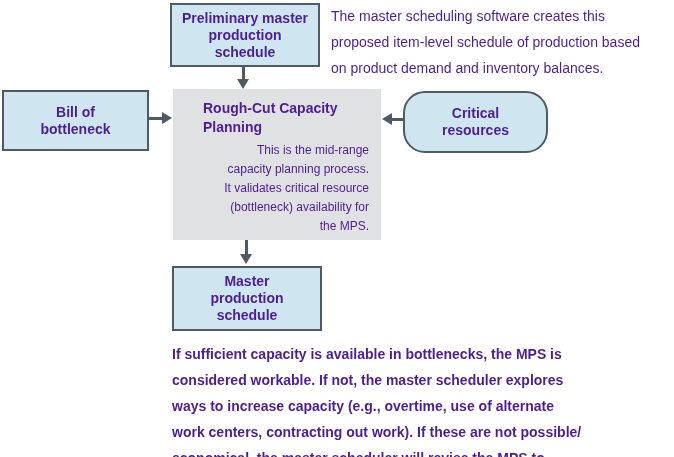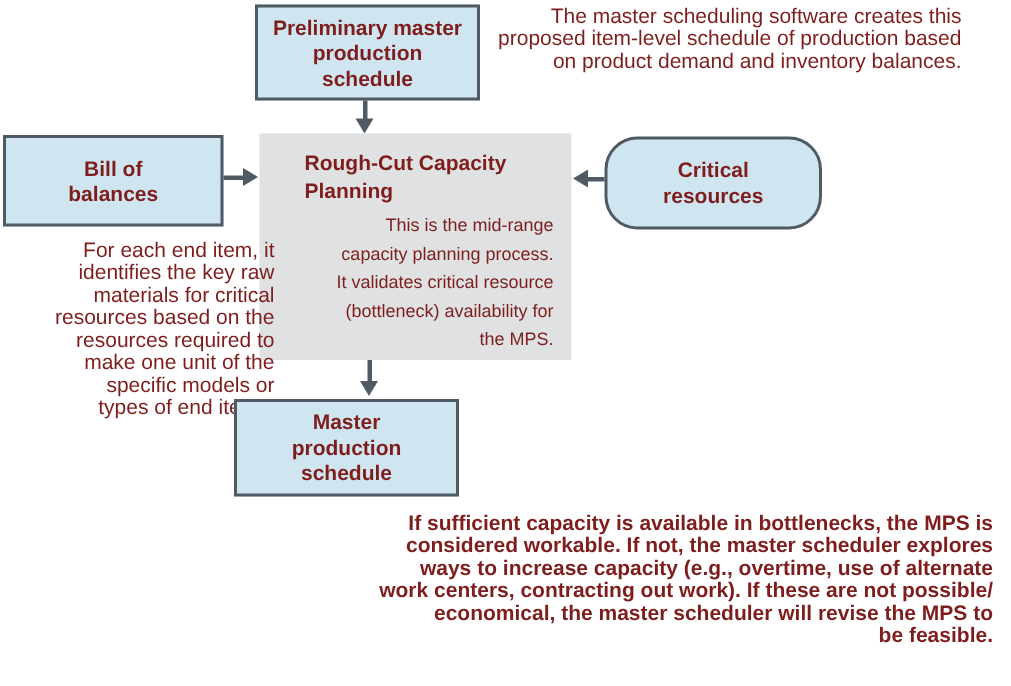--- a/index.html
+++ b/index.html
@@ -2,21 +2,21 @@
 <html><head>
 <meta charset="utf-8">
 <style>
   html, body { margin: 0; padding: 0; background: #ffffff; }
   .canvas {
     position: relative;
     width: 674px;
     height: 457px;
     background: #ffffff;
     font-family: "Liberation Sans", "DejaVu Sans", sans-serif;
-    color: #7f1d1d;
+    color: #4c1d95;
     overflow: hidden;
   }
   .bluebox {
     position: absolute;
     box-sizing: border-box;
     background: #cfe6f1;
     border: 2px solid #4f5a64;
     display: flex;
     align-items: center;
     justify-content: center;
@@ -43,23 +43,22 @@
   .process-body {
     font-size: 12px;
     line-height: 19px;
     white-space: pre-line;
     margin-top: 4px;
     text-align: right;
   }
   .note {
     position: absolute;
     font-size: 14px;
-    line-height: 15px;
+    line-height: 26px;
     white-space: pre-line;
-    text-align: right;
   }
   .arrow-line {
     position: absolute;
     background: #4f5a64;
   }
   .arrow-head {
     position: absolute;
     width: 0;
     height: 0;
   }
@@ -94,21 +93,21 @@
 proposed item-level schedule of production based
 on product demand and inventory balances.</div>
 
   <div>
     <div class="arrow-line" style="left:242px; top:67px; width:3px; height:13px;"></div>
     <div class="arrow-head down" style="left:237px; top:79px;"></div>
   </div>
 
   <div class="bluebox" style="left:2px; top:90px; width:147px; height:61px;">
     <span class="box-label">Bill of
-balances</span>
+bottleneck</span>
   </div>
 
   <div>
     <div class="arrow-line" style="left:149px; top:117px; width:14px; height:3px;"></div>
     <div class="arrow-head right" style="left:162px; top:112px;"></div>
   </div>
 
   <div class="processbox" style="left:173px; top:89px; width:208px; height:151px;padding-left:30px;">
     <div class="process-title">Rough-Cut Capacity
 Planning</div>
@@ -122,36 +121,28 @@
   <div class="bluebox" style="left:403px; top:91px; width:145px; height:62px;border-radius:22px;">
     <span class="box-label">Critical
 resources</span>
   </div>
 
   <div>
     <div class="arrow-line" style="left:391px; top:118px; width:12px; height:3px;"></div>
     <div class="arrow-head left" style="left:382px; top:113px;"></div>
   </div>
 
-  <div class="note" style="left:3px; top:159px; width:180px;">For each end item, it
-identifies the key raw
-materials for critical
-resources based on the
-resources required to
-make one unit of the
-specific models or
-types of end items.</div>
 
 
   <div>
     <div class="arrow-line" style="left:245px; top:240px; width:3px; height:15px;"></div>
     <div class="arrow-head down" style="left:240px; top:254px;"></div>
   </div>
 
-  <div class="bluebox" style="left:156px; top:266px; width:150px; height:65px;">
+  <div class="bluebox" style="left:172px; top:266px; width:150px; height:65px;">
     <span class="box-label">Master
 production
 schedule</span>
   </div>
 
   <div class="note" style="left:172px; top:341px; width:490px;font-weight:bold;">If sufficient capacity is available in bottlenecks, the MPS is
 considered workable. If not, the master scheduler explores
 ways to increase capacity (e.g., overtime, use of alternate
 work centers, contracting out work). If these are not possible/
 economical, the master scheduler will revise the MPS to

